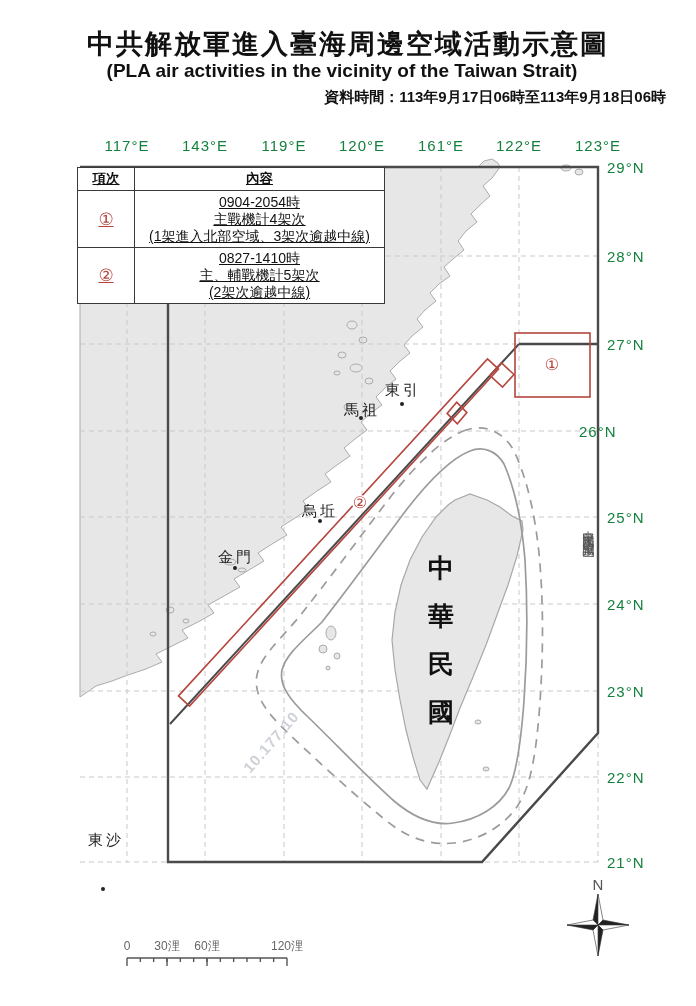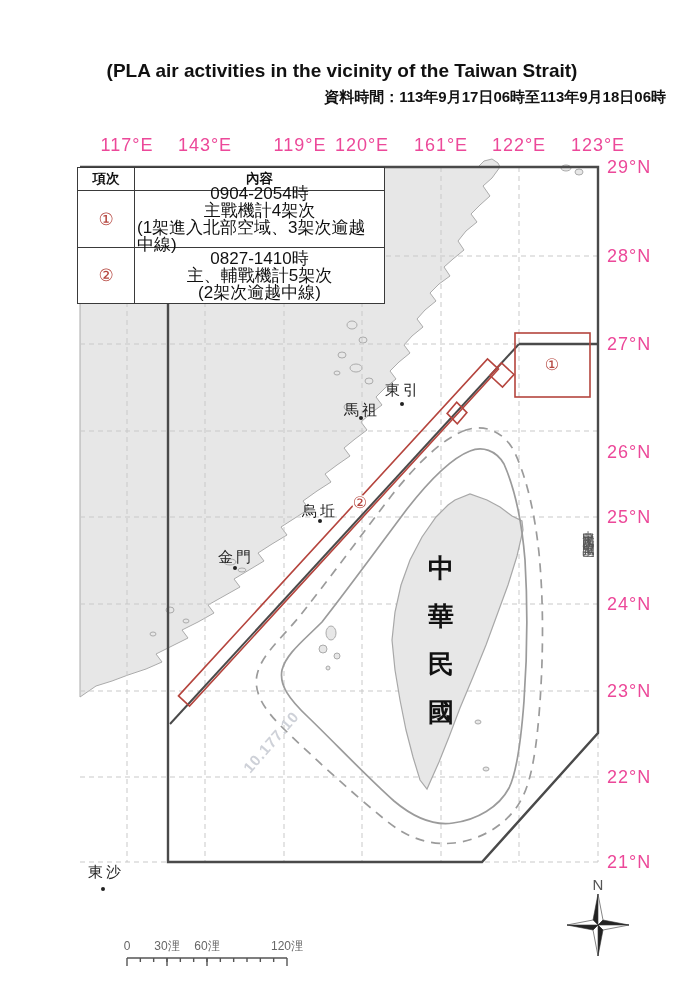--- a/index.html
+++ b/index.html
@@ -7,29 +7,29 @@
          font-family:"Liberation Sans",sans-serif;}
   .abs{position:absolute;}
   
   .title{left:0;top:26px;width:696px;text-align:center;font-family:"DejaVu Serif",serif;
          font-weight:bold;font-size:27px;letter-spacing:2px;color:#111;}
   .subtitle{left:0;top:60px;width:684px;text-align:center;font-weight:bold;font-size:19px;color:#111;}
   .datatime{right:30px;top:88px;font-weight:bold;font-size:15px;color:#111;}
   
   #info-table{left:77px;top:167px;width:306px;background:#fff;border:1.6px solid #3a3a3a;
               display:grid;grid-template-columns:57px 1fr;grid-template-rows:23px 57px 55px;z-index:5;}
-  #info-table div{display:flex;align-items:center;justify-content:center;text-align:left;}
+  #info-table div{display:flex;align-items:center;justify-content:center;text-align:center;text-decoration:underline;}
   .tcell{border-bottom:1.4px solid #3a3a3a;}
   .tc1{border-right:1.4px solid #3a3a3a;}
   .th{font-weight:bold;font-size:13.5px;color:#111;}
   .tnum{color:#b5453e;font-size:17px;}
-  .tlines{flex-direction:column;font-size:17px;line-height:17px;color:#111;padding:1px 2px;}
+  .tlines{flex-direction:column;font-size:14px;line-height:17px;color:#111;padding:1px 2px;}
   .rb{border-bottom:none;}
   
-  .lon-label,.lat-label{position:absolute;font-size:18px;color:#ec4899;letter-spacing:1px;white-space:nowrap;}
+  .lon-label,.lat-label{position:absolute;font-size:15px;color:#15803d;letter-spacing:1px;white-space:nowrap;}
   .lon-label{transform:translate(-50%,-50%);}
   .lat-label{transform:translateY(-50%);}
   
   .mlabel{position:absolute;transform:translate(-50%,-50%);font-size:15px;color:#222;
           letter-spacing:3px;white-space:nowrap;font-weight:500;}
   .mdot{position:absolute;width:4px;height:4px;border-radius:50%;background:#222;
         transform:translate(-50%,-50%);}
   .marker{position:absolute;transform:translate(-50%,-50%);color:#b5453e;font-size:16px;line-height:16px;}
   .marker.onpath{background:#fff;border-radius:50%;width:16px;height:16px;display:flex;
                  align-items:center;justify-content:center;}
@@ -41,20 +41,21 @@
   #watermark{left:246px;top:762px;transform:rotate(-49deg);transform-origin:left center;
              font-size:15px;font-weight:bold;color:rgba(158,164,178,0.5);letter-spacing:1px;}
   #compass-n{left:598px;top:884px;transform:translate(-50%,-50%);font-size:15px;color:#555;}
   .sc-label{position:absolute;transform:translate(-50%,-50%);font-size:12px;color:#666;white-space:nowrap;}
 </style>
 </head>
 <body>
 
 <div id="stage">
 
+  <div class="abs title">中共解放軍進入臺海周邊空域活動示意圖</div>
   <div class="abs subtitle">(PLA air activities in the vicinity of the Taiwan Strait)</div>
   <div class="abs datatime">資料時間：113年9月17日06時至113年9月18日06時</div>
 
   <svg class="abs" style="left:0;top:0" width="696" height="1006" viewBox="0 0 696 1006">
 
     <g>
       <polygon fill="#e7e7e7" stroke="#ababab" stroke-width="1" points="
         80,167 478,167 484,161 492,159 498,163 500,167 492,178 483,186 490,196 480,205 471,214
         477,222 466,231 458,241 464,250 453,259 444,267 450,276 439,284 430,293 436,301 425,310
         417,319 423,327 412,336 404,345 410,353 399,362 390,371 396,379 385,388 376,397 382,405
@@ -166,29 +167,29 @@
         <line x1="233.66666666666674" y1="958" x2="233.66666666666674" y2="962"></line>
         <line x1="247.00000000000009" y1="958" x2="247.00000000000009" y2="962"></line>
         <line x1="260.3333333333334" y1="958" x2="260.3333333333334" y2="962"></line>
         <line x1="273.66666666666674" y1="958" x2="273.66666666666674" y2="962"></line>
       </g>
   </svg>
 
   <div id="axis-labels" class="abs" style="left:0;top:0">
       <div class="lon-label" style="left: 127px; top: 145px;">117°E</div>
       <div class="lon-label" style="left: 205px; top: 145px;">143°E</div>
-      <div class="lon-label" style="left: 300px; top: 145px; text-align: right;">119°E</div>
+      <div class="lon-label" style="left: 284px; top: 145px; text-align: right;">119°E</div>
       <div class="lon-label" style="left: 362px; top: 145px;">120°E</div>
       <div class="lon-label" style="left: 441px; top: 145px;">161°E</div>
       <div class="lon-label" style="left: 519px; top: 145px;">122°E</div>
       <div class="lon-label" style="left: 598px; top: 145px;">123°E</div>
       <div class="lat-label" style="left: 607px; top: 167px;">29°N</div>
       <div class="lat-label" style="left: 607px; top: 256px;">28°N</div>
       <div class="lat-label" style="left: 607px; top: 344px;">27°N</div>
-      <div class="lat-label" style="left: 607px; top: 431px; margin-top: 21px;">26°N</div>
+      <div class="lat-label" style="left: 579px; top: 431px;">26°N</div>
       <div class="lat-label" style="left: 607px; top: 517px;">25°N</div>
       <div class="lat-label" style="left: 607px; top: 604px;">24°N</div>
       <div class="lat-label" style="left: 607px; top: 691px;">23°N</div>
       <div class="lat-label" style="left: 607px; top: 777px;">22°N</div>
       <div class="lat-label" style="left: 607px; top: 862px;">21°N</div>
       <div class="sc-label" style="left: 127px; top: 946px;">0</div>
       <div class="sc-label" style="left: 167px; top: 946px;">30浬</div>
       <div class="sc-label" style="left: 207px; top: 946px;">60浬</div>
       <div class="sc-label" style="left: 287px; top: 946px;">120浬</div>
     </div>
@@ -211,21 +212,21 @@
   </div>
 
   <div class="abs mlabel" style="left:403px;top:390px">東引</div>
   <div class="abs mdot" style="left:402px;top:404px"></div>
   <div class="abs mlabel" style="left:362px;top:410px">馬祖</div>
   <div class="abs mdot" style="left:361px;top:418px"></div>
   <div class="abs mlabel" style="left:320px;top:511px">烏坵</div>
   <div class="abs mdot" style="left:320px;top:521px"></div>
   <div class="abs mlabel" style="left:236px;top:557px">金門</div>
   <div class="abs mdot" style="left:235px;top:568px"></div>
-  <div class="abs mlabel" style="left:106px;top:872px">東沙</div>
+  <div class="abs mlabel" style="left:106px;top:840px">東沙</div>
   <div class="abs mdot" style="left:103px;top:889px"></div>
 
   <div class="abs marker" style="left:552px;top:365px">①</div>
   <div class="abs marker onpath" style="left:360px;top:503px">②</div>
 
   <div class="abs" id="taiwan-label">
     <span>中</span>
     <span>華</span>
     <span>民</span>
     <span>國</span>

